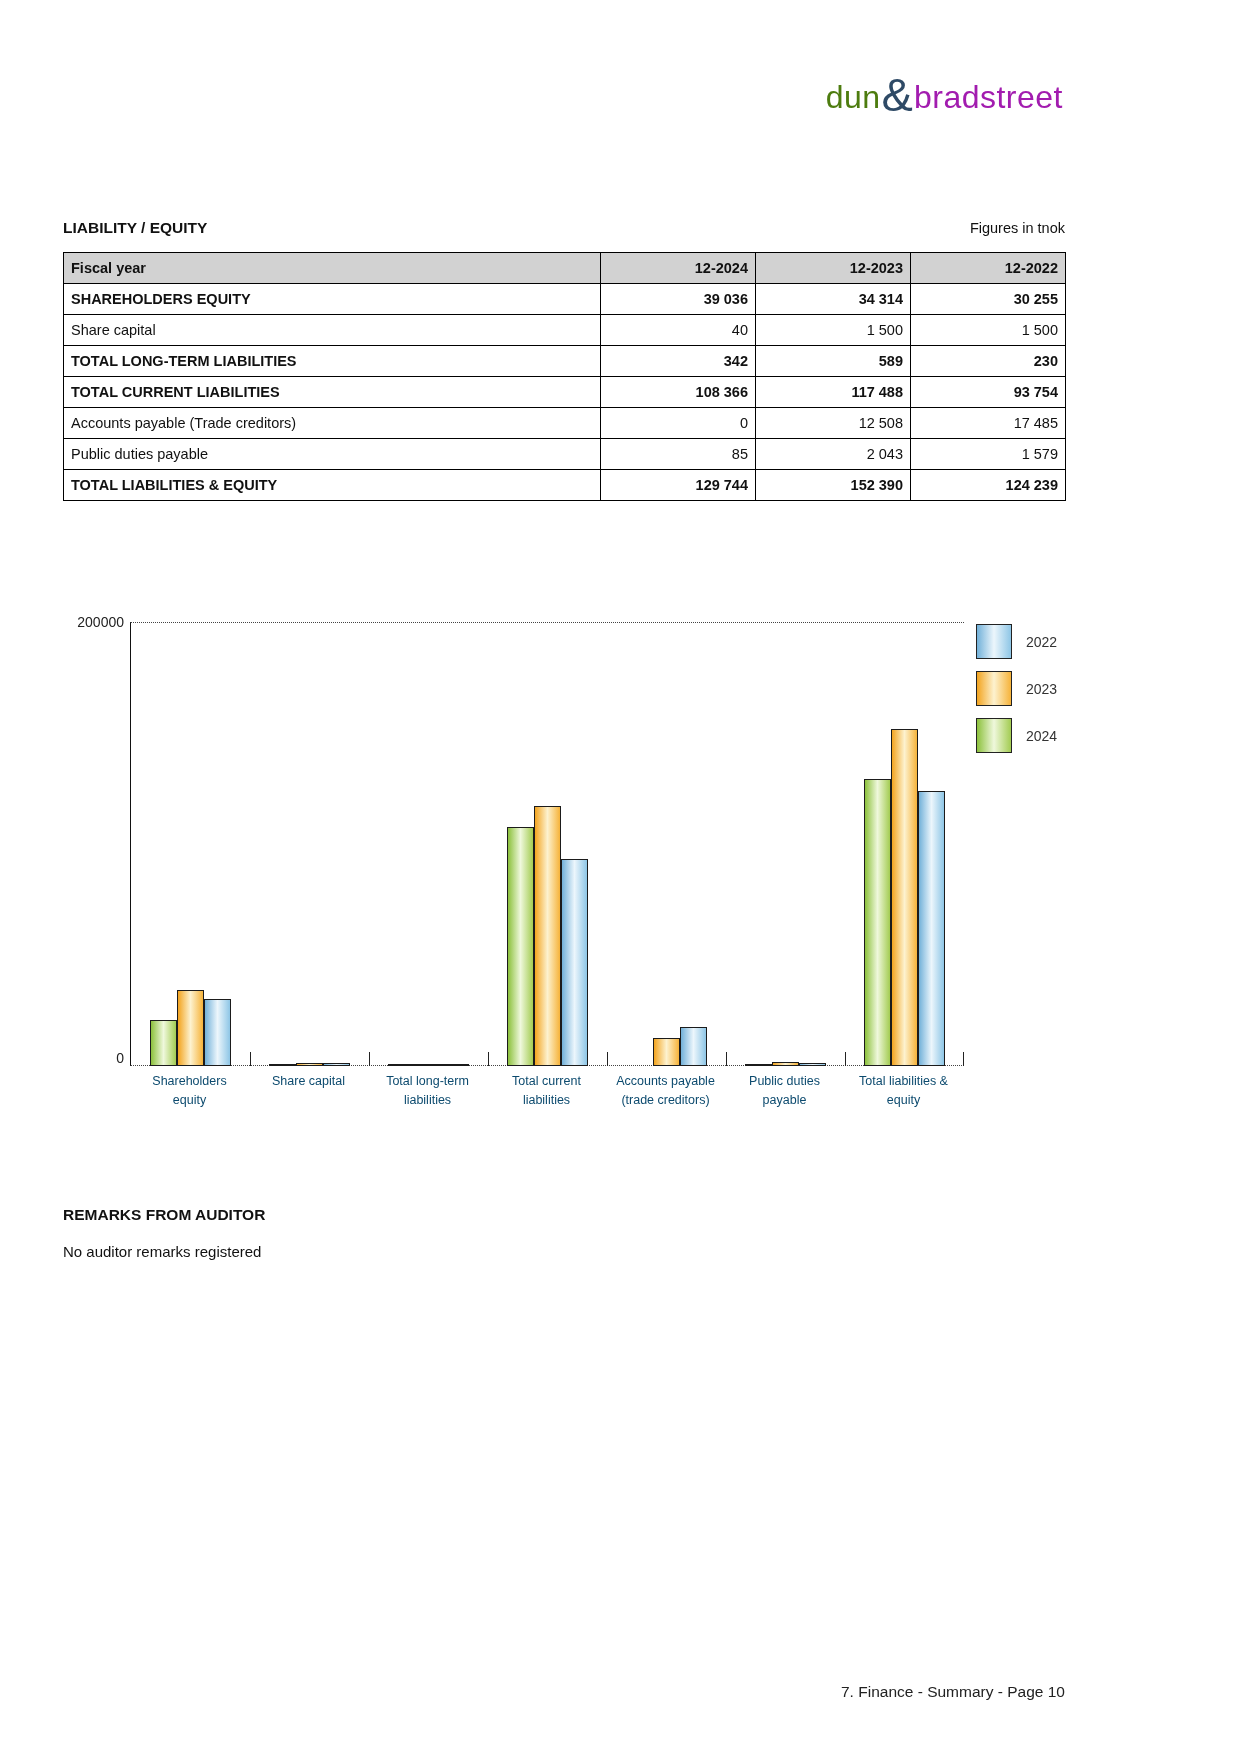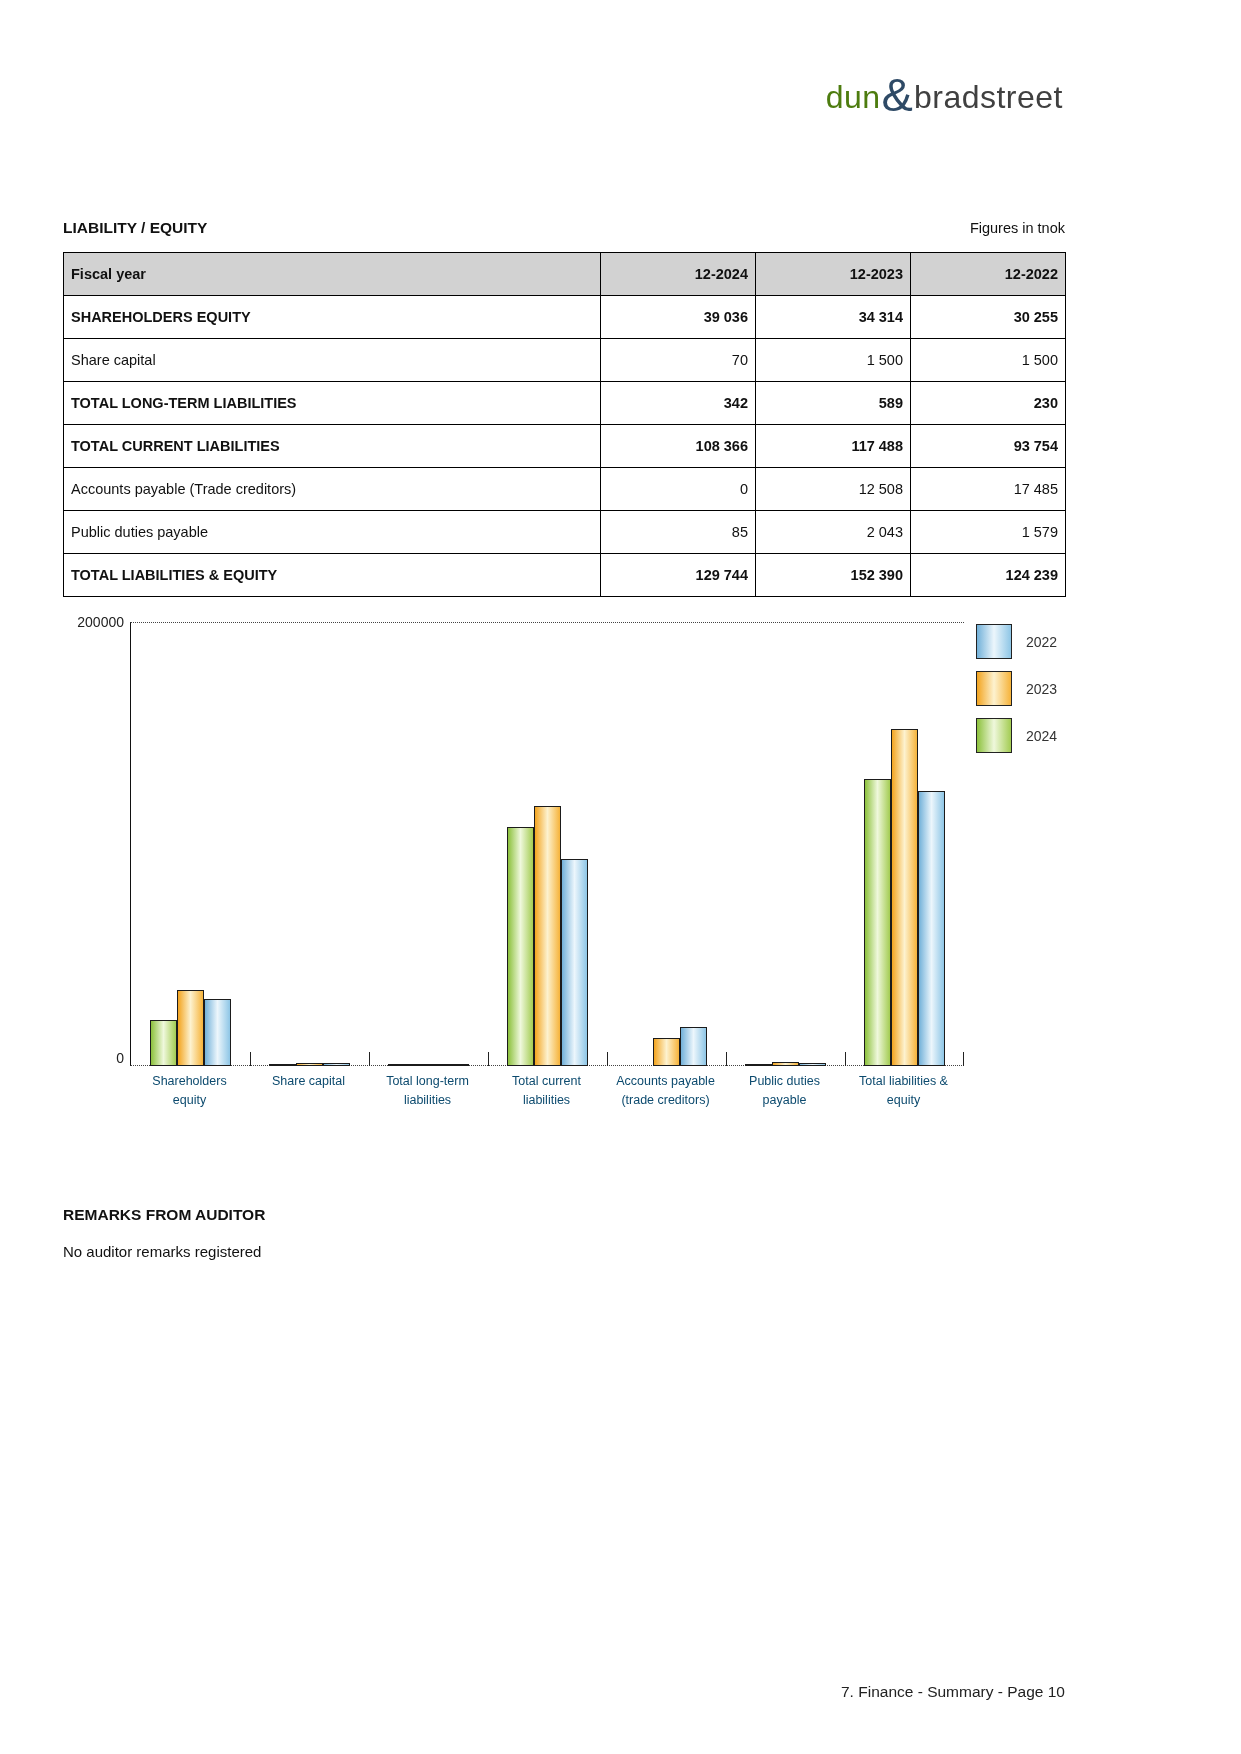--- a/index.html
+++ b/index.html
@@ -16,21 +16,21 @@
 
   
   .section-header { position:absolute; left:63px; top:219px; width:1002px;
     display:flex; justify-content:space-between; align-items:baseline;gap:8px; }
   .section-title { font-weight:bold; font-size:15.5px; }
   .unit-note { font-size:14.5px; }
 
   
   table.fin { position:absolute; left:63px; top:252px; width:1002px;
     border-collapse:collapse; font-size:14.5px; table-layout:fixed; }
-  table.fin th, table.fin td { border:1px solid #000; height:30px; padding:6px 7px; overflow:hidden; white-space:nowrap; }
+  table.fin th, table.fin td { border:1px solid #000; height:30px; padding:0 7px; overflow:hidden; white-space:nowrap; }
   table.fin thead th { background:#d2d2d2; font-weight:bold; text-align:left; }
   table.fin .num { text-align:right; }
   table.fin tr.emph td { font-weight:bold; }
 
   
   .chart { position:absolute; left:68px; top:548px; width:1005px; height:590px; }
   .ylab-top  { position:absolute; left:0;  top:66px;  width:56px; text-align:right; font-size:14px; color:#222; }
   .ylab-zero { position:absolute; left:30px; top:502px; width:26px; text-align:right; font-size:14px; color:#222; }
   .plot { position:absolute; left:62px; top:74px; width:833px; height:442px;
     border-left:1px solid #111; border-top:1px dotted #444; border-bottom:1px dotted #444;
@@ -51,21 +51,21 @@
   .footer { position:absolute; right:176px; top:1683px; font-size:15.5px; color:#222; }
 </style>
 </head>
 <body>
 
 <div class="page">
 
   <div class="logo">
     <span class="dun" style="color: #4d7c0f;">dun</span>
     <span class="amp" style="color: rgb(46, 74, 102);">&amp;</span>
-    <span class="bs" style="color: #404040;">bradstreet</span>
+    <span class="bs" style="color: #a21caf;">bradstreet</span>
   </div>
 
   <div class="section-header">
     <div class="section-title">LIABILITY / EQUITY</div>
     <div class="unit-note">Figures in tnok</div>
   </div>
 
   <table class="fin">
     <colgroup>
       <col style="width:537px">
@@ -83,21 +83,21 @@
     </thead>
     <tbody>
         <tr class="emph">
           <td>SHAREHOLDERS EQUITY</td>
           <td class="num">39 036</td>
           <td class="num">34 314</td>
           <td class="num">30 255</td>
         </tr>
         <tr>
           <td>Share capital</td>
-          <td class="num">70</td>
+          <td class="num">40</td>
           <td class="num">1 500</td>
           <td class="num">1 500</td>
         </tr>
         <tr class="emph">
           <td>TOTAL LONG-TERM LIABILITIES</td>
           <td class="num">342</td>
           <td class="num">589</td>
           <td class="num">230</td>
         </tr>
         <tr class="emph">

